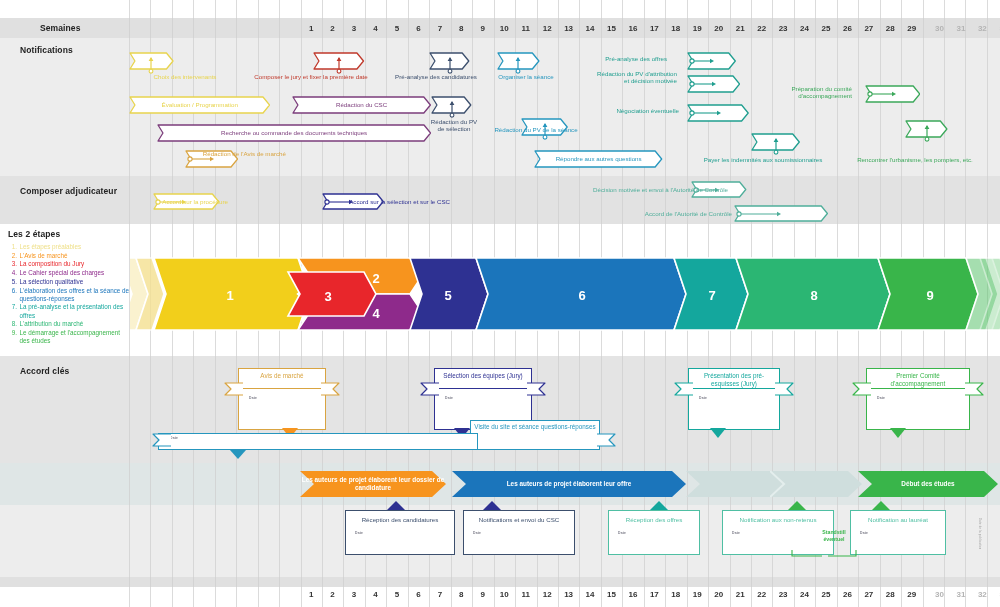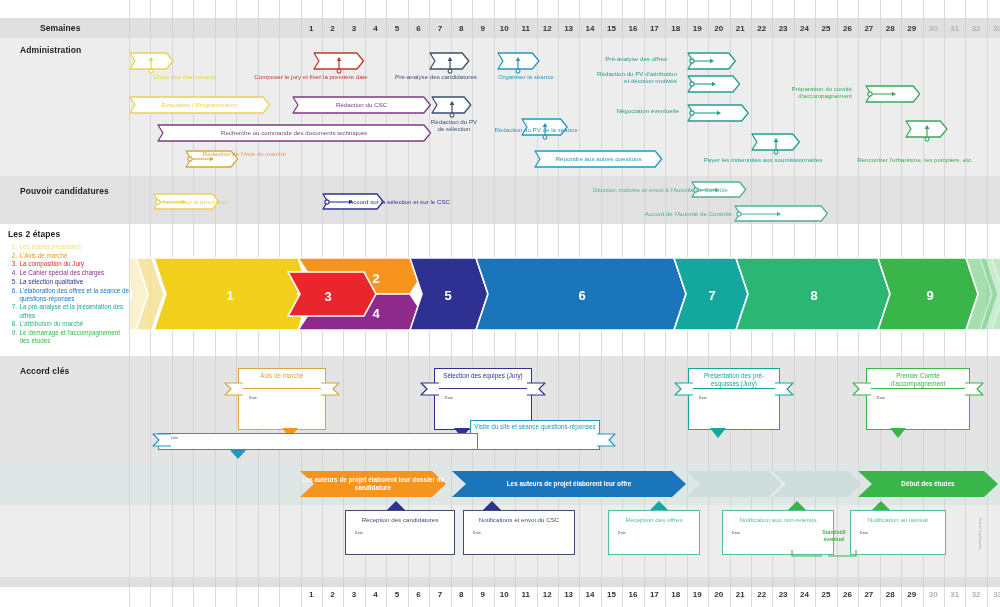--- a/index.html
+++ b/index.html
@@ -16,21 +16,21 @@
 
   
   #gridlayer{position:absolute;left:0;top:0;width:1000px;height:607px;}
   .gl{position:absolute;top:0;width:1px;height:607px;background:#cfcfcf;opacity:.75;}
 
   
   .rowlabel{position:absolute;font-size:8.5px;font-weight:bold;color:#222;letter-spacing:.1px;}
 
   
   .wk{position:absolute;font-size:8px;font-weight:bold;color:#333;text-align:center;}
-  .wk.dim{color:#b4b4b4;}
+  .wk.dim{color:#b4b4b4;text-align:right;}
 
   
   .task{position:absolute;box-sizing:border-box;}
   .task .chev{position:absolute;left:0;top:0;width:100%;height:100%;}
   .tasklabel{position:absolute;white-space:nowrap;font-size:6.2px;line-height:7.4px;text-align:center;}
   .tasklabel.inside{width:100%;left:0;top:50%;transform:translateY(-50%);}
 
   
   #steplist{position:absolute;left:8px;top:243px;width:122px;}
   #steplist .li{display:flex;font-size:6.3px;line-height:8.2px;margin-bottom:.5px;}
@@ -107,22 +107,22 @@
       <div class="gl" style="left:858.2px"></div>
       <div class="gl" style="left:879.6px"></div>
       <div class="gl" style="left:901.1px"></div>
       <div class="gl" style="left:922.5px"></div>
       <div class="gl" style="left:944.0px"></div>
       <div class="gl" style="left:965.4px"></div>
       <div class="gl" style="left:986.9px"></div>
     </div>
 
   <div class="rowlabel" style="left:20px;top:23px;margin-left:20px;">Semaines</div>
-  <div class="rowlabel" style="left:20px;top:45px;">Administration</div>
-  <div class="rowlabel" style="left:20px;top:186px;">Pouvoir candidatures</div>
+  <div class="rowlabel" style="left:20px;top:45px;">Notifications</div>
+  <div class="rowlabel" style="left:20px;top:186px;">Composer adjudicateur</div>
   <div class="rowlabel" style="left:8px;top:229px;">Les 2 étapes</div>
   <div class="rowlabel" style="left:20px;top:366px;">Accord clés</div>
 
   <div id="weeks-top">
       <div class="wk" style="left:300.5px;top:24px;width:21.4px;">1</div>
       <div class="wk" style="left:321.9px;top:24px;width:21.4px;">2</div>
       <div class="wk" style="left:343.4px;top:24px;width:21.4px;">3</div>
       <div class="wk" style="left:364.9px;top:24px;width:21.4px;">4</div>
       <div class="wk" style="left:386.3px;top:24px;width:21.4px;">5</div>
       <div class="wk" style="left:407.8px;top:24px;width:21.4px;">6</div>

